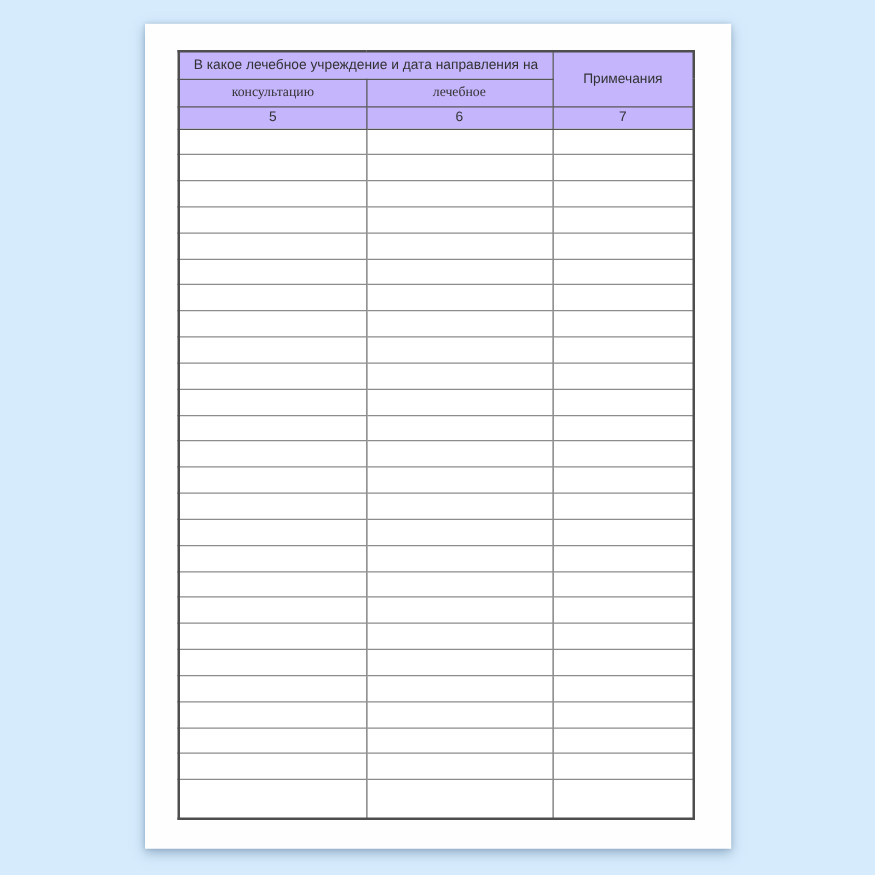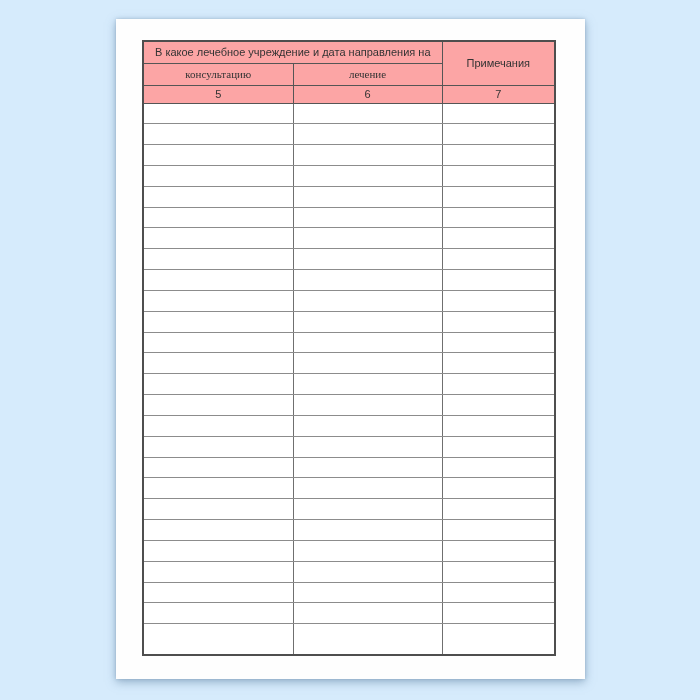--- a/index.html
+++ b/index.html
@@ -29,21 +29,21 @@
     border: 2px solid #4e4e4e;
   }
   table.referral th {
     border: 1px solid #555555;
     font-weight: normal;
     font-size: 11px;
     color: #333333;
     text-align: center;
     vertical-align: middle;
     padding: 0 2px;
-    background: #fca5a5;
+    background: #c4b5fd;
   }
   table.referral thead tr.hdr-top    { height: 22px; }
   table.referral thead tr.hdr-sub    { height: 22px; font-family: Liberation Serif, serif; }
   table.referral thead tr.hdr-nums   { height: 18px; }
   table.referral td {
     border: 1px solid #8c8c8c;
     border-left: 1px solid #6f6f6f;
     border-right: 1px solid #6f6f6f;
     font-size: 11px;
     color: #333333;
@@ -62,21 +62,21 @@
       <col style="width:149px">
       <col style="width:113px">
     </colgroup>
     <thead>
       <tr class="hdr-top">
         <th colspan="2">В какое лечебное учреждение и дата направления на</th>
         <th rowspan="2">Примечания</th>
       </tr>
       <tr class="hdr-sub">
         <th>консультацию</th>
-        <th>лечение</th>
+        <th>лечебное</th>
       </tr>
       <tr class="hdr-nums">
         <th>5</th>
         <th>6</th>
         <th>7</th>
       </tr>
     </thead>
     <tbody>
         <tr>
           <td></td>

